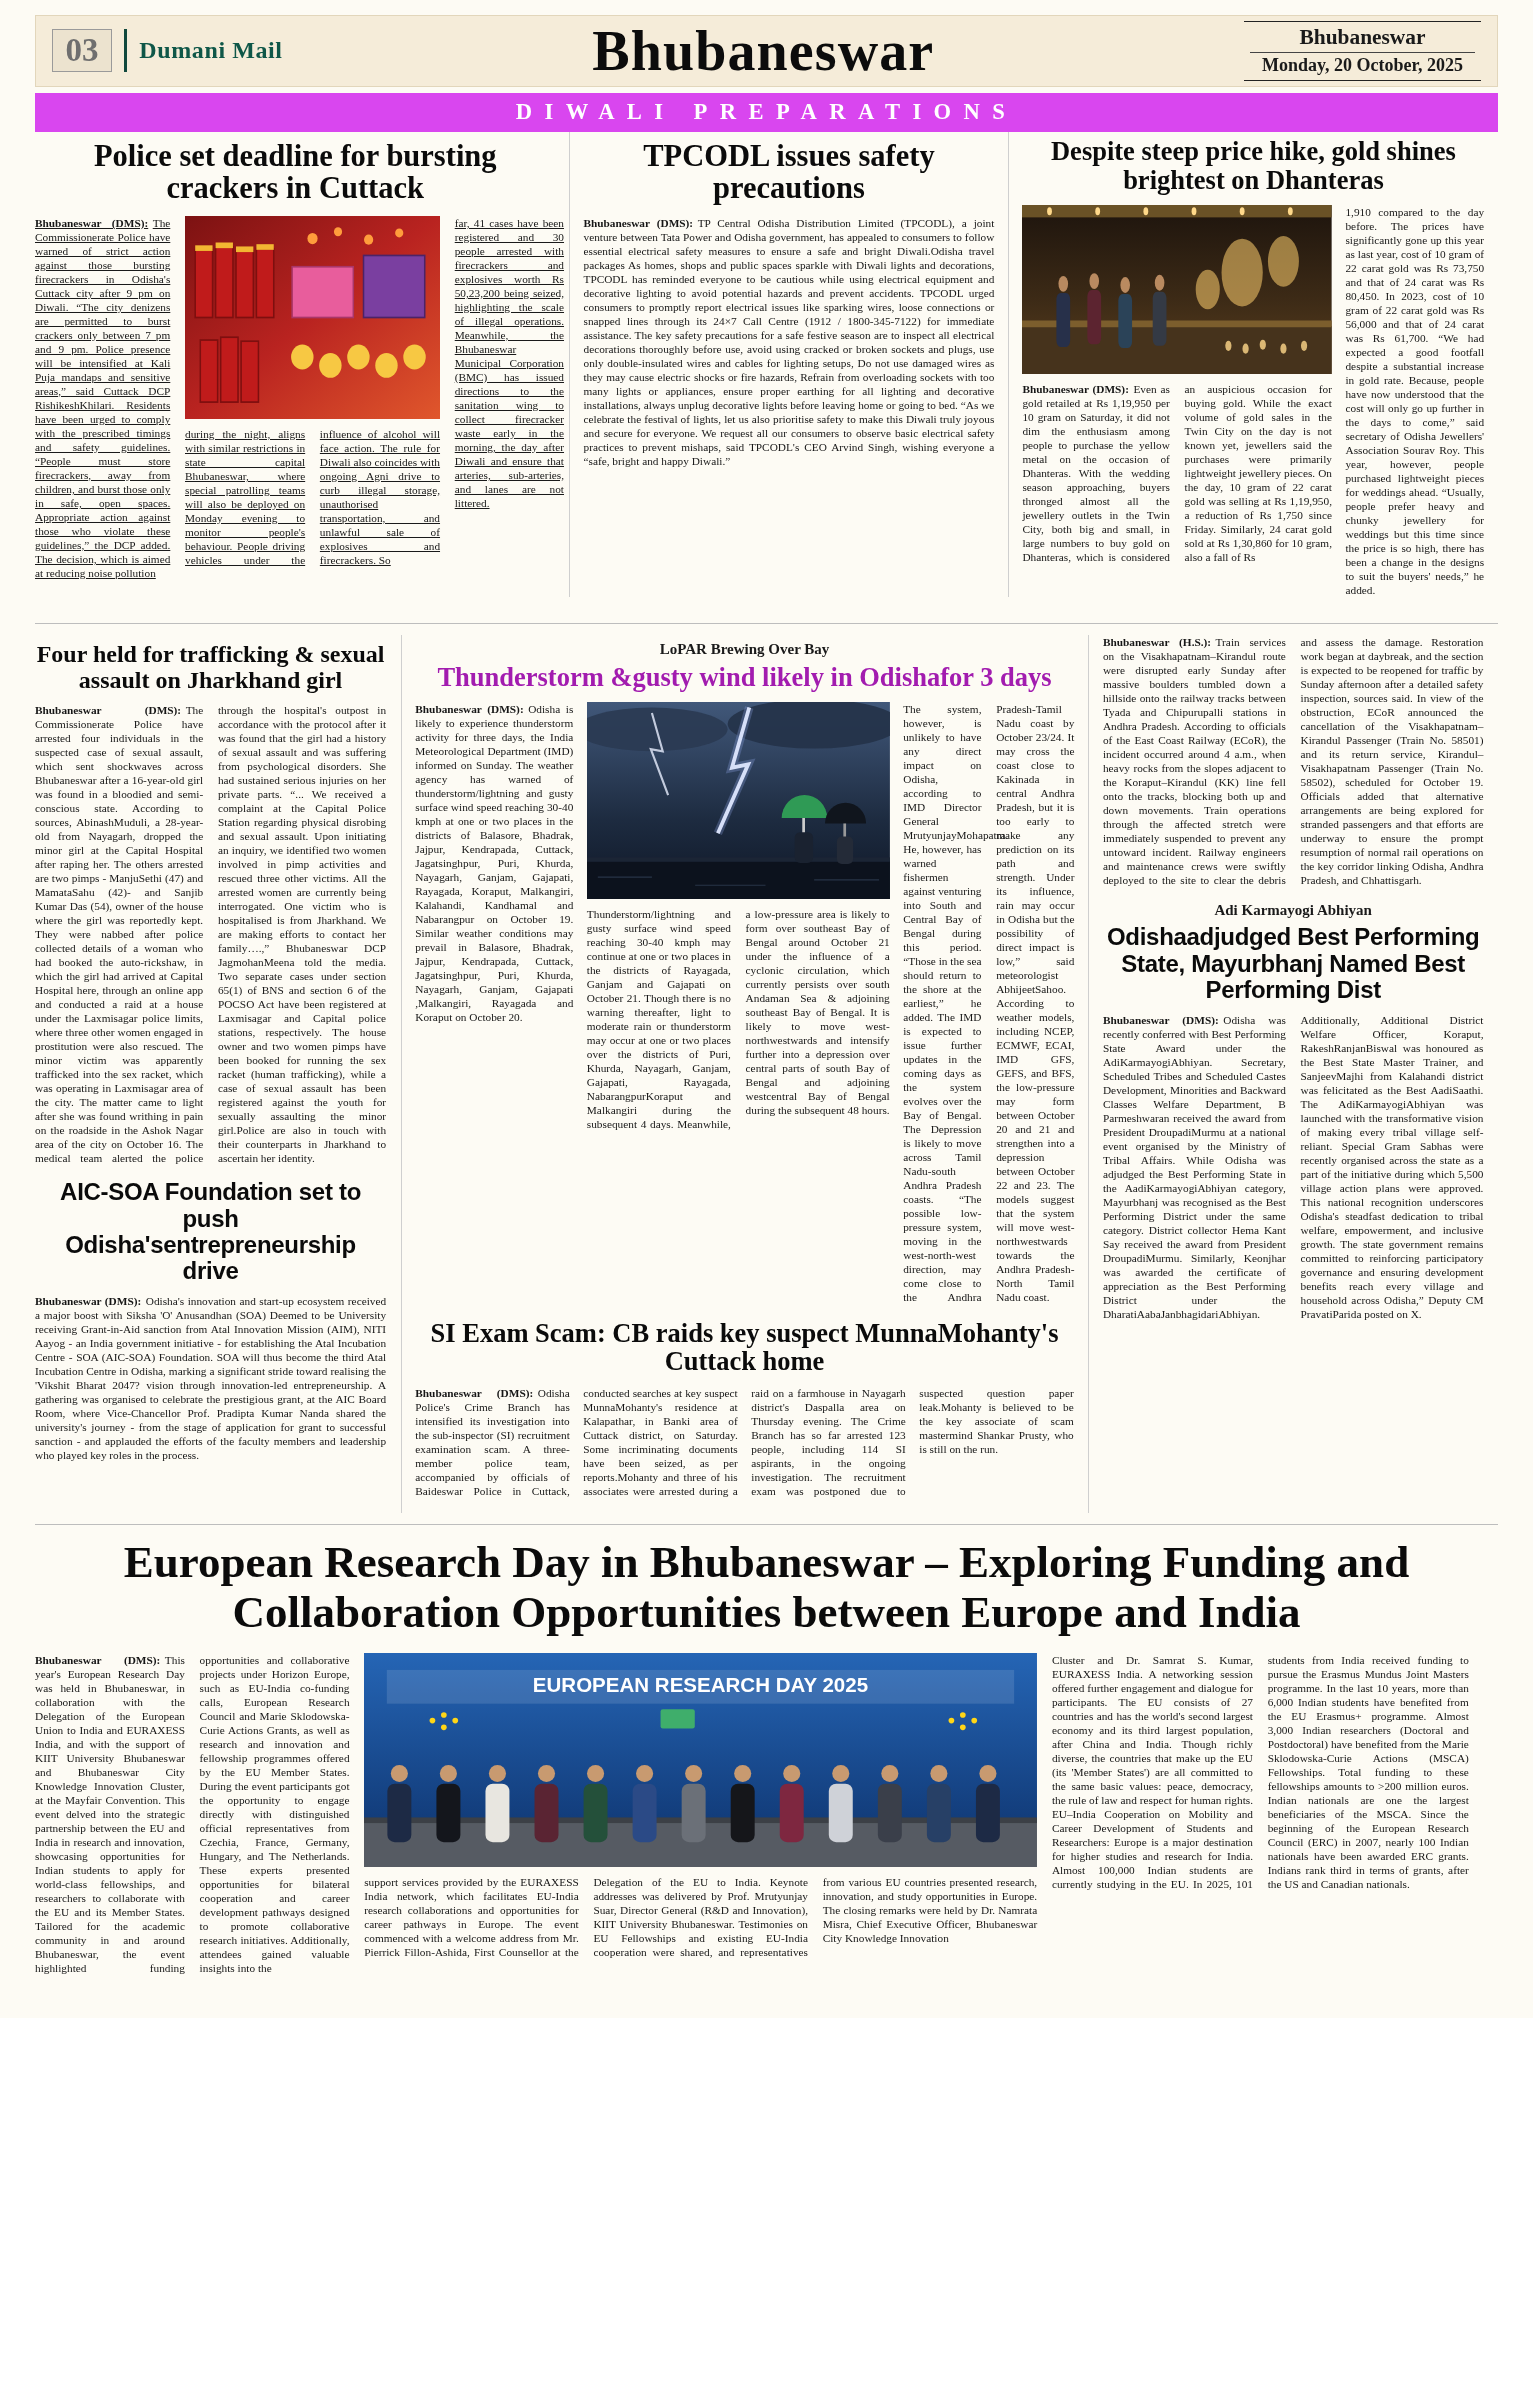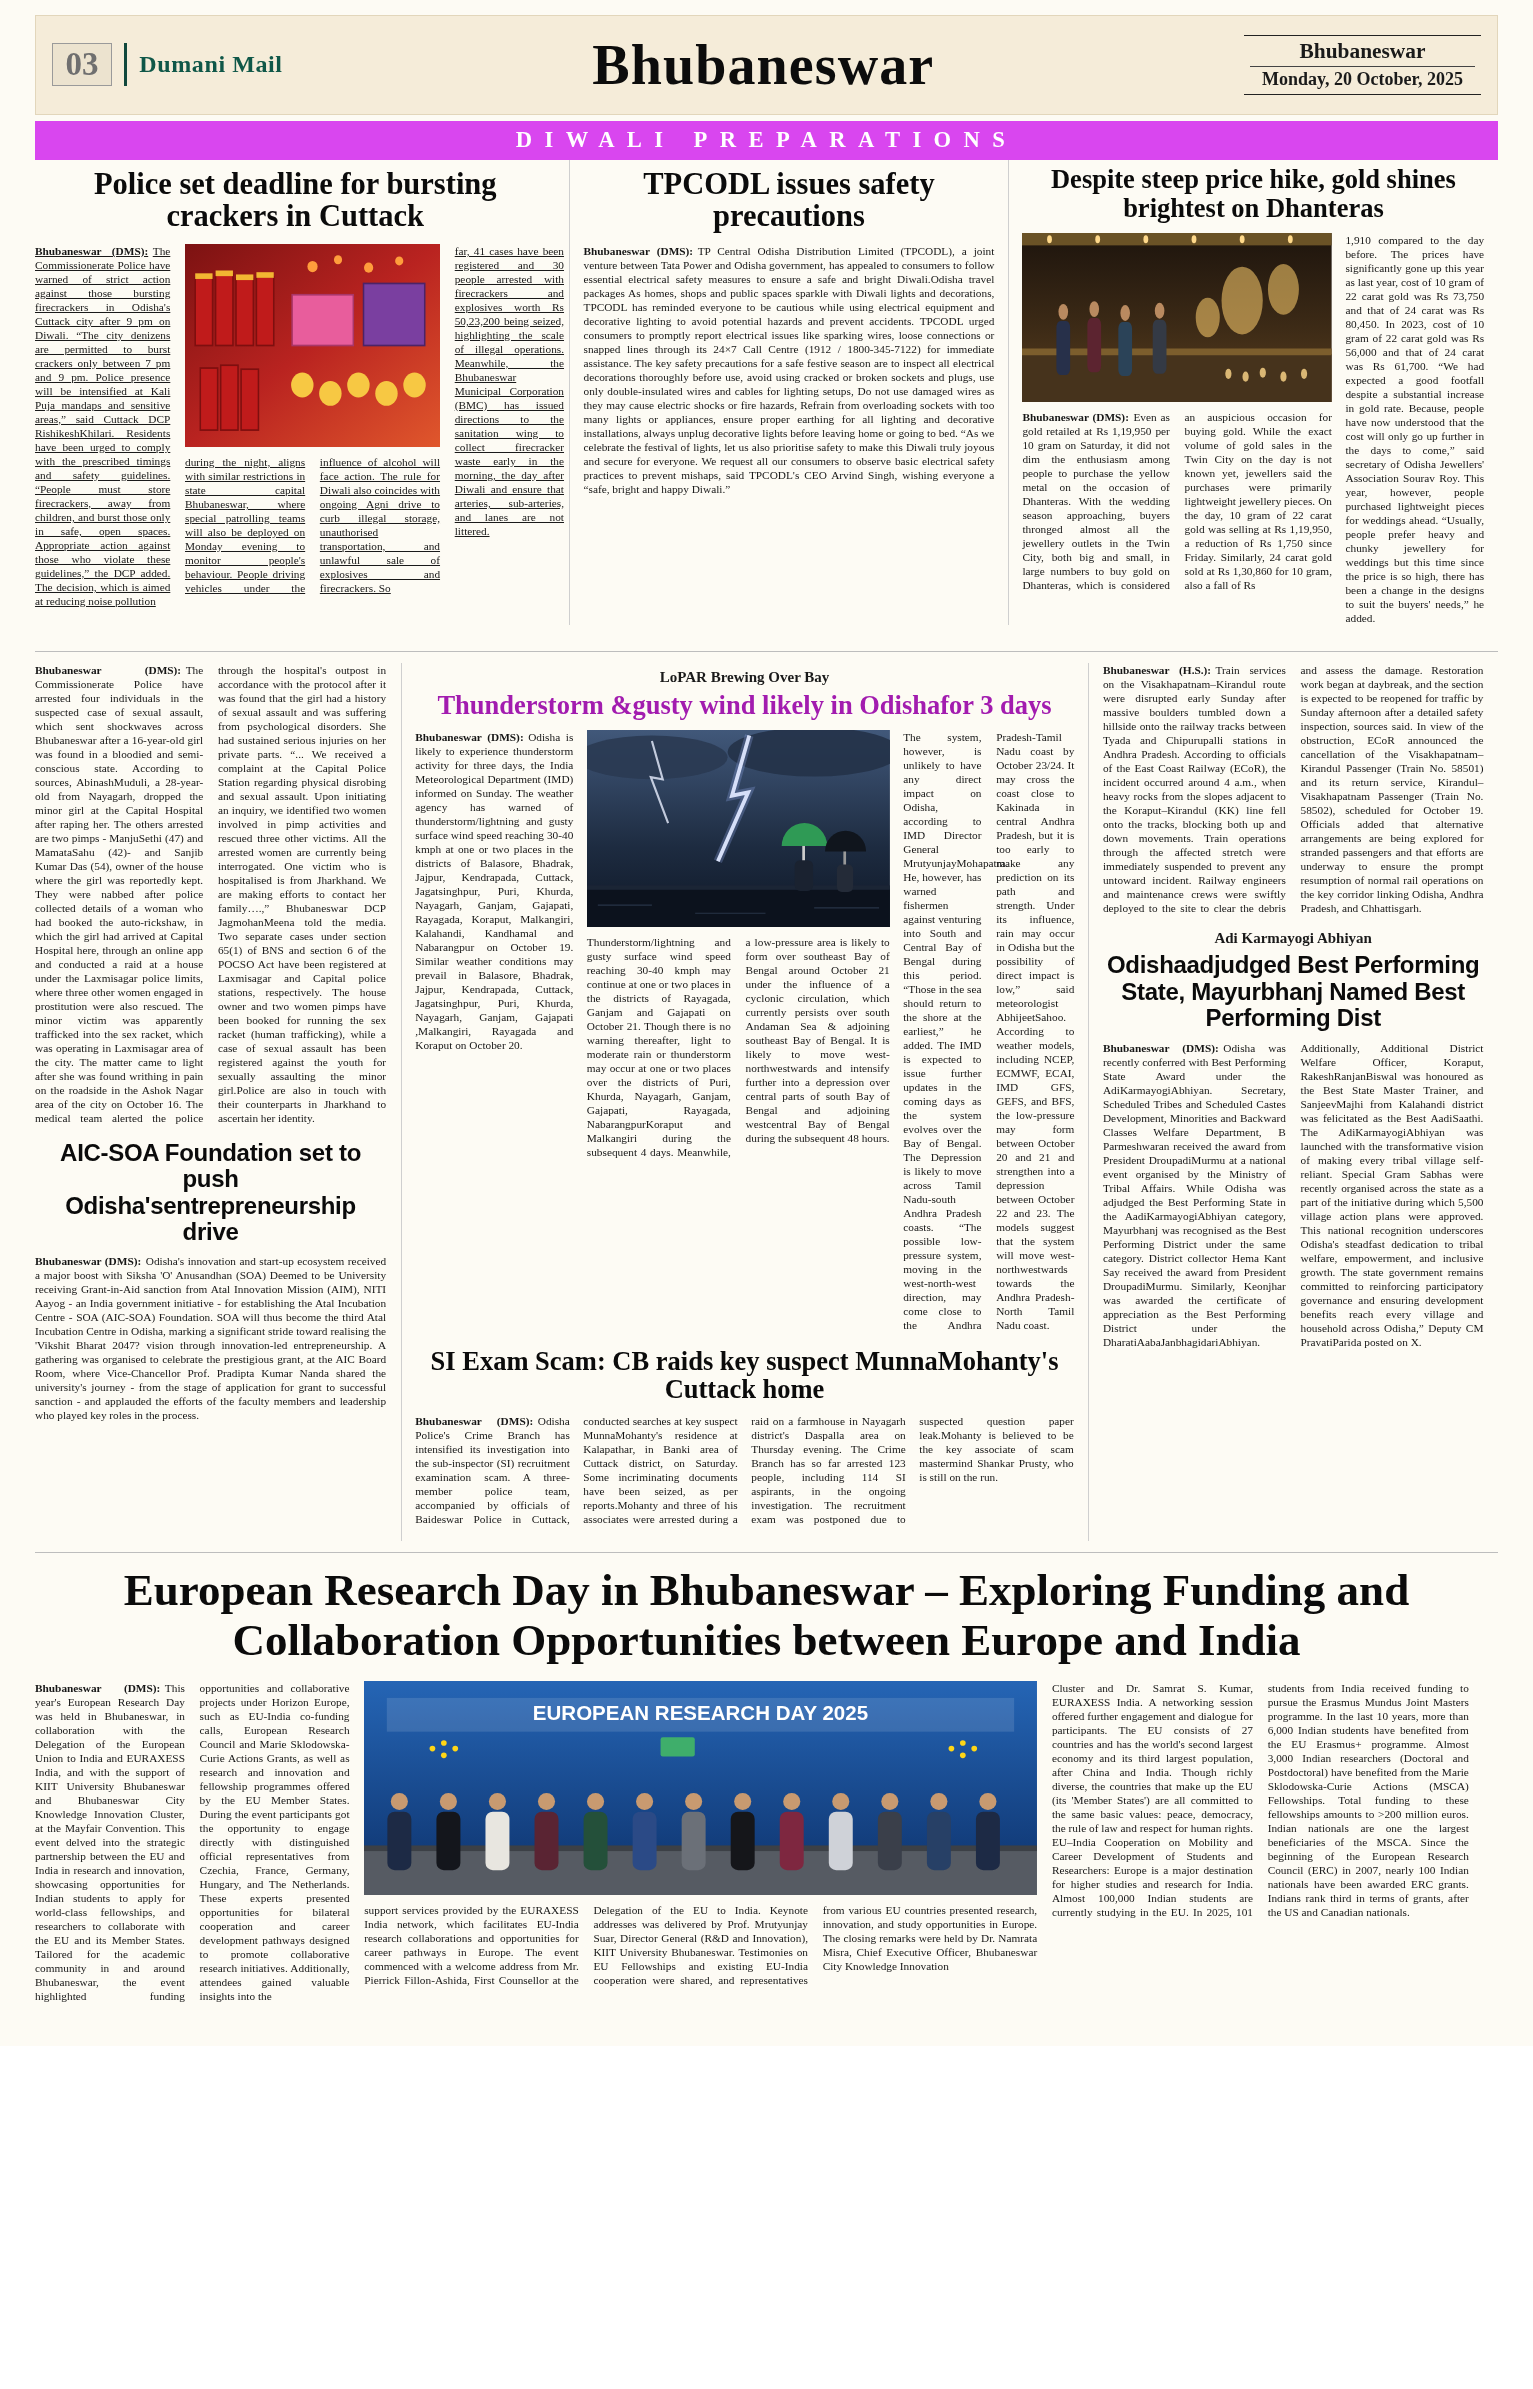--- a/index.html
+++ b/index.html
@@ -2,21 +2,21 @@
 <html lang="en" style="font-size:9px"><head>
 <meta charset="utf-8">
 <style>
   * { box-sizing: border-box; margin: 0; padding: 0; }
   html,body { background:#ffffff; }
   body { font-family:"Liberation Serif", serif; color:#1a1a1a; }
   .page { width:1533px; margin:0 auto; background:#fdfbf4; padding:14.7px 35px 28px; }
 
   
   .header { display:flex; align-items:center; justify-content:space-between;
-            background:#f5ecd9; border:0.6px solid #e2d6bb; padding:17px 16px; }
+            background:#f5ecd9; border:0.6px solid #e2d6bb; padding:3px 16px; }
   .mast-left { display:flex; align-items:center; gap:12.4px; }
   .page-num { font-size:33px; font-weight:700; color:#6f6f6f; background:#ece3cf;
               border:1.1px solid #9a9a9a; padding:2.3px 12.4px; }
   .mast-divider { width:2.8px; height:43px; background:#11493d; display:inline-block; }
   .masthead { font-size:24px; font-weight:700; color:#0f5748; letter-spacing:0.6px; }
   .city-title { font-size:56px; font-weight:700; color:#0c0c0c; letter-spacing:1.1px; }
   .edition { text-align:center; border-top:1.7px solid #222; border-bottom:1.7px solid #222; padding:3.4px 5.6px; min-width:237px; }
   .edition-place { font-size:21.4px; font-weight:700; border-bottom:0.6px solid #444; padding-bottom:2.3px; }
   .edition-date { font-size:18px; font-weight:700; padding-top:2.3px; }
 
@@ -202,20 +202,21 @@
       </div>
     </article>
   </section>
 
   <hr class="section-rule">
 
   <section class="mid-section">
 
     <div class="col">
       <article class="art">
+        <h2 class="headline h-m">Four held for trafficking &amp; sexual assault on Jharkhand girl</h2>
         <div class="body-text cols-2">
           <b class="dl">Bhubaneswar (DMS):</b><span>The Commissionerate Police have arrested four individuals in the suspected case of sexual assault, which sent shockwaves across Bhubaneswar after a 16-year-old girl was found in a bloodied and semi-conscious state. According to sources, AbinashMuduli, a 28-year-old from Nayagarh, dropped the minor girl at the Capital Hospital after raping her. The others arrested are two pimps - ManjuSethi (47) and MamataSahu (42)- and Sanjib Kumar Das (54), owner of the house where the girl was reportedly kept. They were nabbed after police collected details of a woman who had booked the auto-rickshaw, in which the girl had arrived at Capital Hospital here, through an online app and conducted a raid at a house under the Laxmisagar police limits, where three other women engaged in prostitution were also rescued. The minor victim was apparently trafficked into the sex racket, which was operating in Laxmisagar area of the city. The matter came to light after she was found writhing in pain on the roadside in the Ashok Nagar area of the city on October 16. The medical team alerted the police through the hospital's outpost in accordance with the protocol after it was found that the girl had a history of sexual assault and was suffering from psychological disorders. She had sustained serious injuries on her private parts. “... We received a complaint at the Capital Police Station regarding physical disrobing and sexual assault. Upon initiating an inquiry, we identified two women involved in pimp activities and rescued three other victims. All the arrested women are currently being interrogated. One victim who is hospitalised is from Jharkhand. We are making efforts to contact her family….,” Bhubaneswar DCP JagmohanMeena told the media. Two separate cases under section 65(1) of BNS and section 6 of the POCSO Act have been registered at Laxmisagar and Capital police stations, respectively. The house owner and two women pimps have been booked for running the sex racket (human trafficking), while a case of sexual assault has been registered against the youth for sexually assaulting the minor girl.Police are also in touch with their counterparts in Jharkhand to ascertain her identity.</span>
         </div>
       </article>
 
       <article class="art">
         <h2 class="headline h-m h-sans">AIC-SOA Foundation set to push Odisha'sentrepreneurship drive</h2>
         <div class="body-text">
           <b class="dl">Bhubaneswar (DMS):</b><span>Odisha's innovation and start-up ecosystem received a major boost with Siksha 'O' Anusandhan (SOA) Deemed to be University receiving Grant-in-Aid sanction from Atal Innovation Mission (AIM), NITI Aayog - an India government initiative - for establishing the Atal Incubation Centre - SOA (AIC-SOA) Foundation. SOA will thus become the third Atal Incubation Centre in Odisha, marking a significant stride toward realising the 'Vikshit Bharat 2047? vision through innovation-led entrepreneurship. A gathering was organised to celebrate the prestigious grant, at the AIC Board Room, where Vice-Chancellor Prof. Pradipta Kumar Nanda shared the university's journey - from the stage of application for grant to successful sanction - and applauded the efforts of the faculty members and leadership who played key roles in the process.</span>
         </div>

